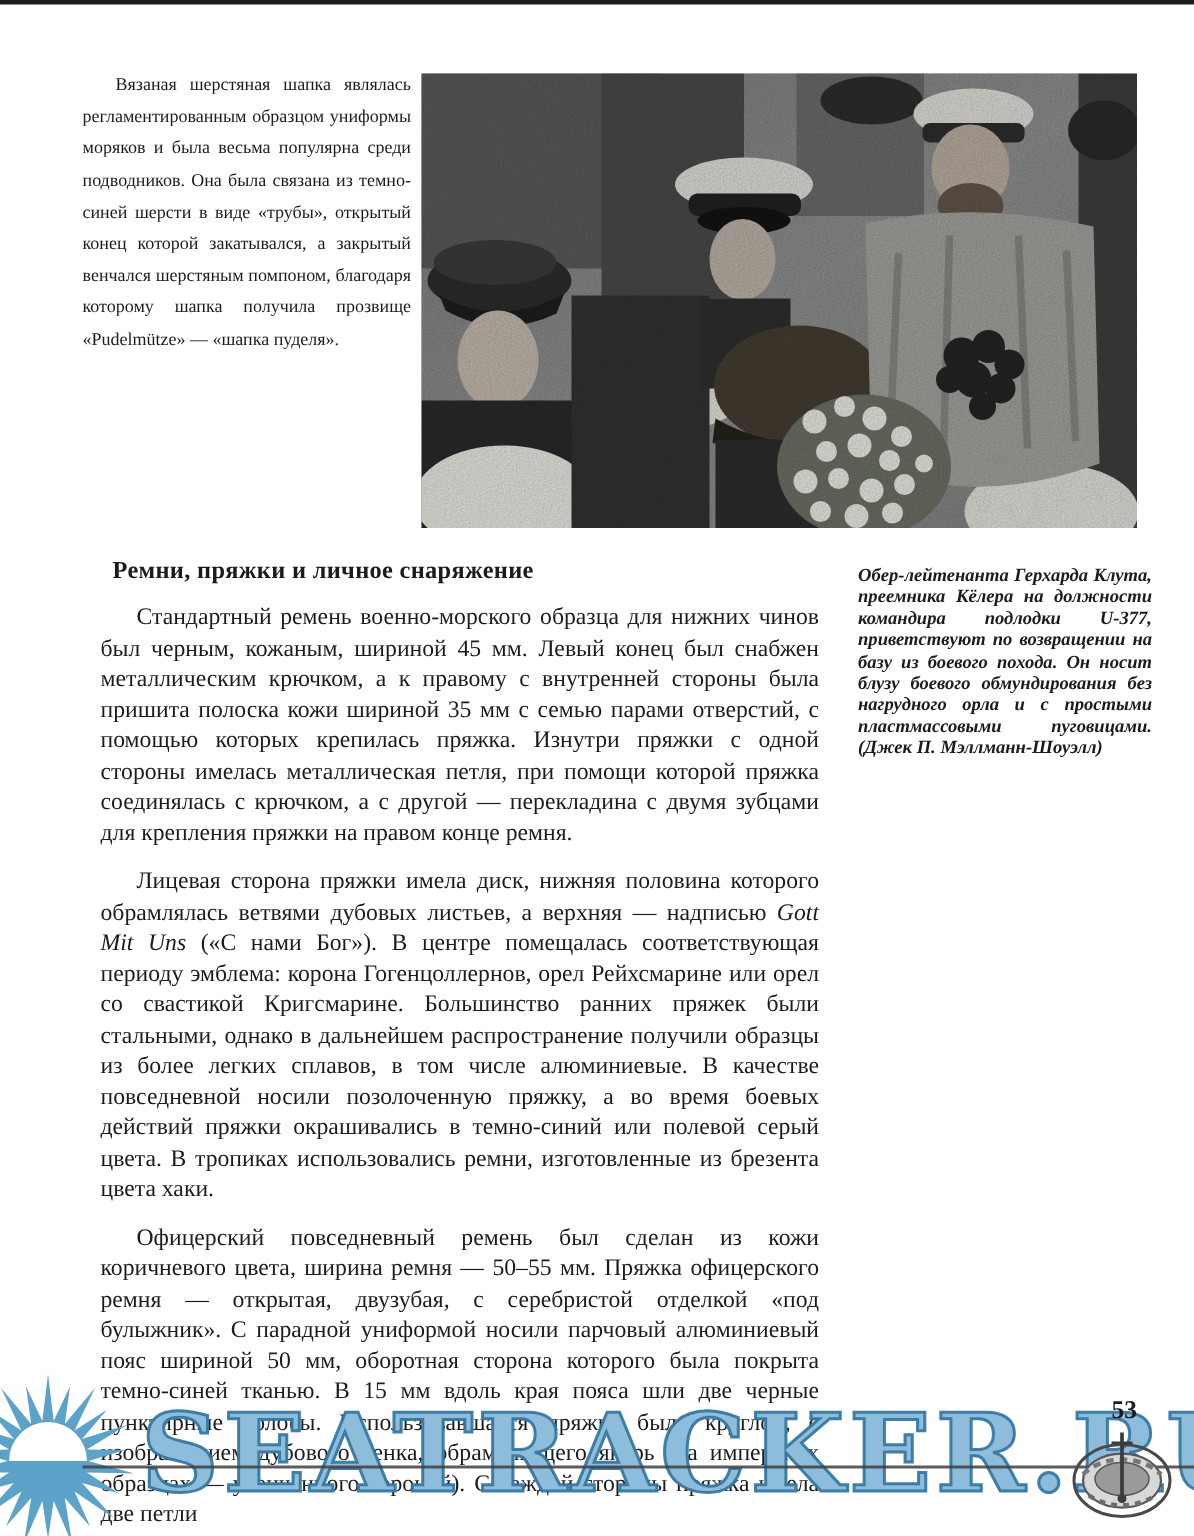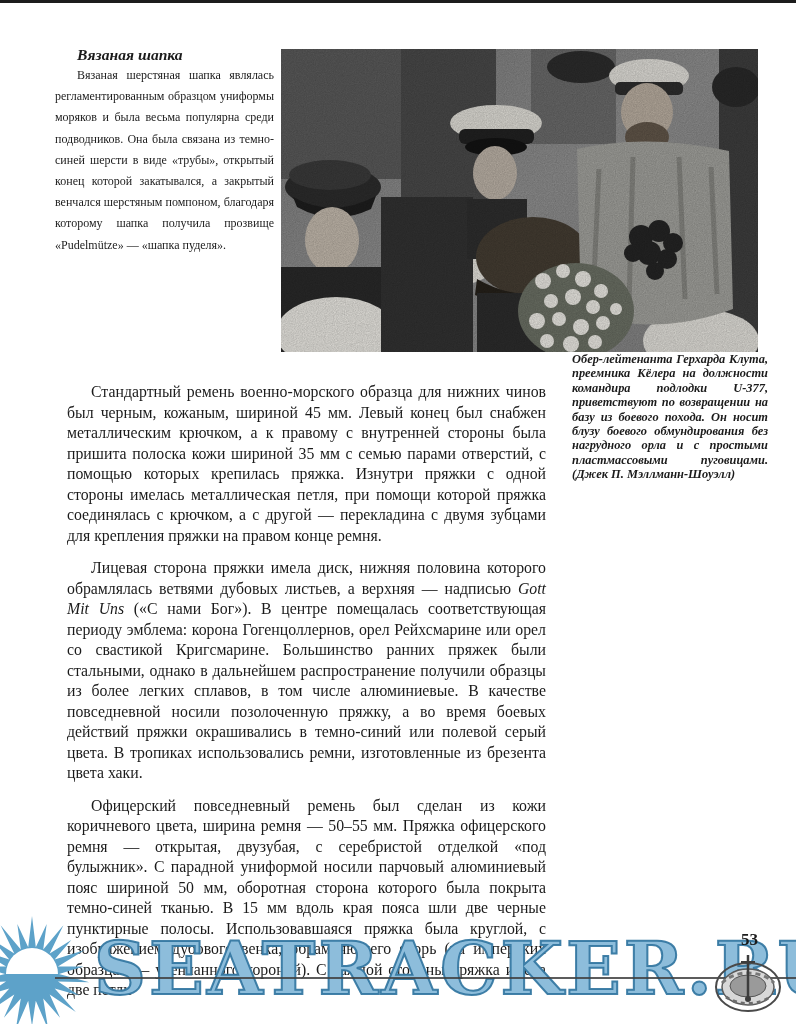--- a/index.html
+++ b/index.html
@@ -14,21 +14,21 @@
   .side-article{position:absolute;left:55px;top:46px;width:219px;}
   .side-heading{font-style:italic;font-weight:bold;font-size:15.6px;margin:0 0 1px 22px;}
   .side-body{font-size:12px;line-height:21.2px;text-align:justify;text-indent:22px;margin:0;}
 
   
   .photo{position:absolute;left:281px;top:49px;width:477px;height:303px;background:#8f8f8f;}
   .photo svg{display:block;}
 
   
   .caption{
-    position:absolute;left:572px;top:352px;width:196px;
+    position:absolute;left:572px;top:376px;width:196px;
     font-weight:bold;font-style:italic;font-size:12.4px;line-height:14.4px;
     text-align:justify;
   }
 
   
   .main-article{position:absolute;left:55px;top:370px;width:503px;z-index:1;}
   .main-heading{font-size:16.3px;font-weight:bold;margin:0 0 3px 20px;letter-spacing:.2px;}
   .main-article p{font-size:15.8px;line-height:20.5px;text-align:justify;text-indent:24px;margin:12px;}
   .gott{font-style:italic;}
 
@@ -47,21 +47,20 @@
   }
   .wm-star{position:absolute;left:-30px;top:913px;z-index:5;}
 </style>
 </head>
 <body>
 
 <div class="page">
   <div class="topbar"></div>
 
   <div class="side-article">
-    <div class="side-heading">Вязаная шапка</div>
     <p class="side-body">Вязаная шерстяная шапка являлась регламентированным образцом униформы моряков и была весьма популярна среди подводников. Она была связана из темно-синей шерсти в виде «трубы», открытый конец которой закатывался, а закрытый венчался шерстяным помпоном, благодаря которому шапка получила прозвище «Pudelmütze» — «шапка пуделя».</p>
   </div>
 
   <div class="photo">
     <svg width="477" height="303" viewBox="0 0 477 303">
       <defs>
         <linearGradient id="pbg" x1="0" y1="0" x2="1" y2="1">
           <stop offset="0" stop-color="#7e7e7e"></stop>
           <stop offset="0.5" stop-color="#949494"></stop>
           <stop offset="1" stop-color="#858585"></stop>
@@ -138,20 +137,21 @@
           <circle cx="335" cy="260" r="6"></circle>
       </g>
 
       <rect x="0" y="0" width="477" height="303" filter="url(#grain)" opacity="0.3"></rect>
     </svg>
   </div>
 
   <div class="caption">Обер-лейтенанта Герхарда Клута, преемника Кёлера на должности командира подлодки U-377, приветствуют по возвращении на базу из боевого похода. Он носит блузу боевого обмундирования без нагрудного орла и с простыми пластмассовыми пуговицами. (Джек П. Мэллманн-Шоуэлл)</div>
 
   <div class="main-article">
+    <h2 class="main-heading">Ремни, пряжки и личное снаряжение</h2>
     <p>Стандартный ремень военно-морского образца для нижних чинов был черным, кожаным, шириной 45 мм. Левый конец был снабжен металлическим крючком, а к правому с внутренней стороны была пришита полоска кожи шириной 35 мм с семью парами отверстий, с помощью которых крепилась пряжка. Изнутри пряжки с одной стороны имелась металлическая петля, при помощи которой пряжка соединялась с крючком, а с другой — перекладина с двумя зубцами для крепления пряжки на правом конце ремня.</p>
     <p><span>Лицевая сторона пряжки имела диск, нижняя половина которого обрамлялась ветвями дубовых листьев, а верхняя — надписью </span><span class="gott">Gott Mit Uns</span><span> («С нами Бог»). В центре помещалась соответствующая периоду эмблема: корона Гогенцоллернов, орел Рейхсмарине или орел со свастикой Кригсмарине. Большинство ранних пряжек были стальными, однако в дальнейшем распространение получили образцы из более легких сплавов, в том числе алюминиевые. В качестве повседневной носили позолоченную пряжку, а во время боевых действий пряжки окрашивались в темно-синий или полевой серый цвета. В тропиках использовались ремни, изготовленные из брезента цвета хаки.</span></p>
     <p>Офицерский повседневный ремень был сделан из кожи коричневого цвета, ширина ремня — 50–55 мм. Пряжка офицерского ремня — открытая, двузубая, с серебристой отделкой «под булыжник». С парадной униформой носили парчовый алюминиевый пояс шириной 50 мм, оборотная сторона которого была покрыта темно-синей тканью. В 15 мм вдоль края пояса шли две черные пунктирные полосы. Использовавшаяся пряжка была круглой, с изображением дубового венка, обрамляющего якорь (на имперских образцах — увенчанного короной). С каждой стороны пряжка имела две петли</p>
   </div>
 
   <div class="pagenum">53</div>
 
   <div class="emblem">
     <svg width="72" height="62" viewBox="0 0 72 62">
       <ellipse cx="36" cy="34" rx="32" ry="24" fill="none" stroke="#4a4a4a" stroke-width="2"></ellipse>

